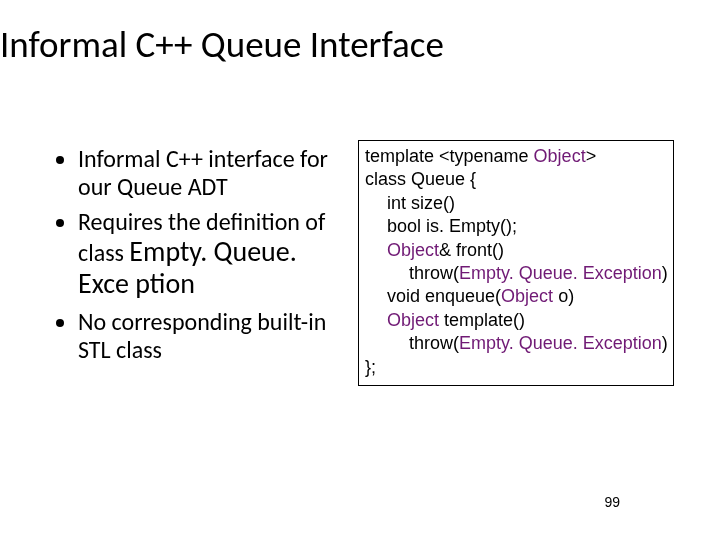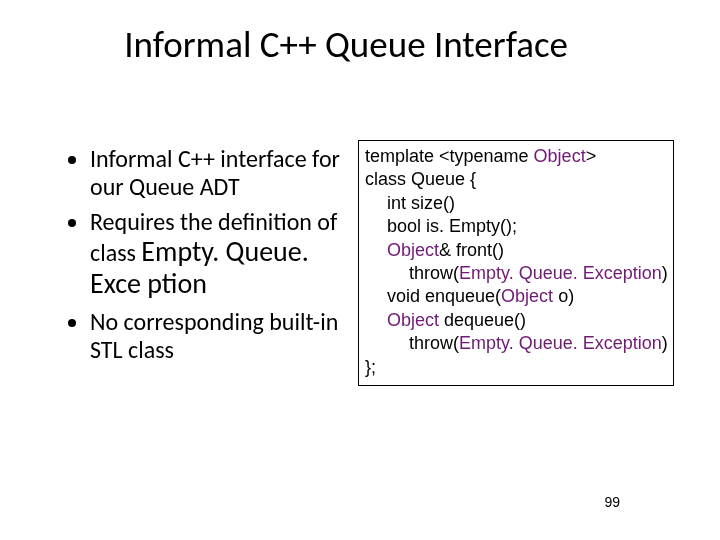--- a/index.html
+++ b/index.html
@@ -15,27 +15,27 @@
     position: relative;
     width: 720px;
     height: 540px;
     box-sizing: border-box;
   }
   .title {
     position: absolute;
     top: 22px;
     left: 0;
     width: 568px;
-    text-align: right;
+    text-align: left;
     font-size: 37px;
     font-weight: 400;
   }
   .left-col {
     position: absolute;
-    left: 68px;
+    left: 56px;
     top: 145px;
     width: 280px;
     font-size: 24px;
     line-height: 1.15;
   }
   .left-col ul {
     list-style: disc;
     padding-left: 22px;
     margin: 0;
   }
@@ -88,20 +88,20 @@
   </div>
 
   <div class="code-box">
     <div class="line"><span>template &lt;typename </span><span class="green">Object</span><span>&gt;</span></div>
     <div class="line">class Queue {</div>
     <div class="line indent1">int size()</div>
     <div class="line indent1">bool is. Empty();</div>
     <div class="line indent1"><span class="green">Object</span><span>&amp; front()</span></div>
     <div class="line indent2"><span>throw(</span><span class="green">Empty. Queue. Exception</span><span>)</span></div>
     <div class="line indent1"><span>void enqueue(</span><span class="green">Object</span><span> o)</span></div>
-    <div class="line indent1"><span class="green">Object</span><span> dequeue()</span></div>
+    <div class="line indent1"><span class="green">Object</span><span> template()</span></div>
     <div class="line indent2"><span>throw(</span><span class="green">Empty. Queue. Exception</span><span>)</span></div>
     <div class="line">};</div>
   </div>
 
   <div class="page-num">99</div>
 
 </div>
 
 </body></html>

